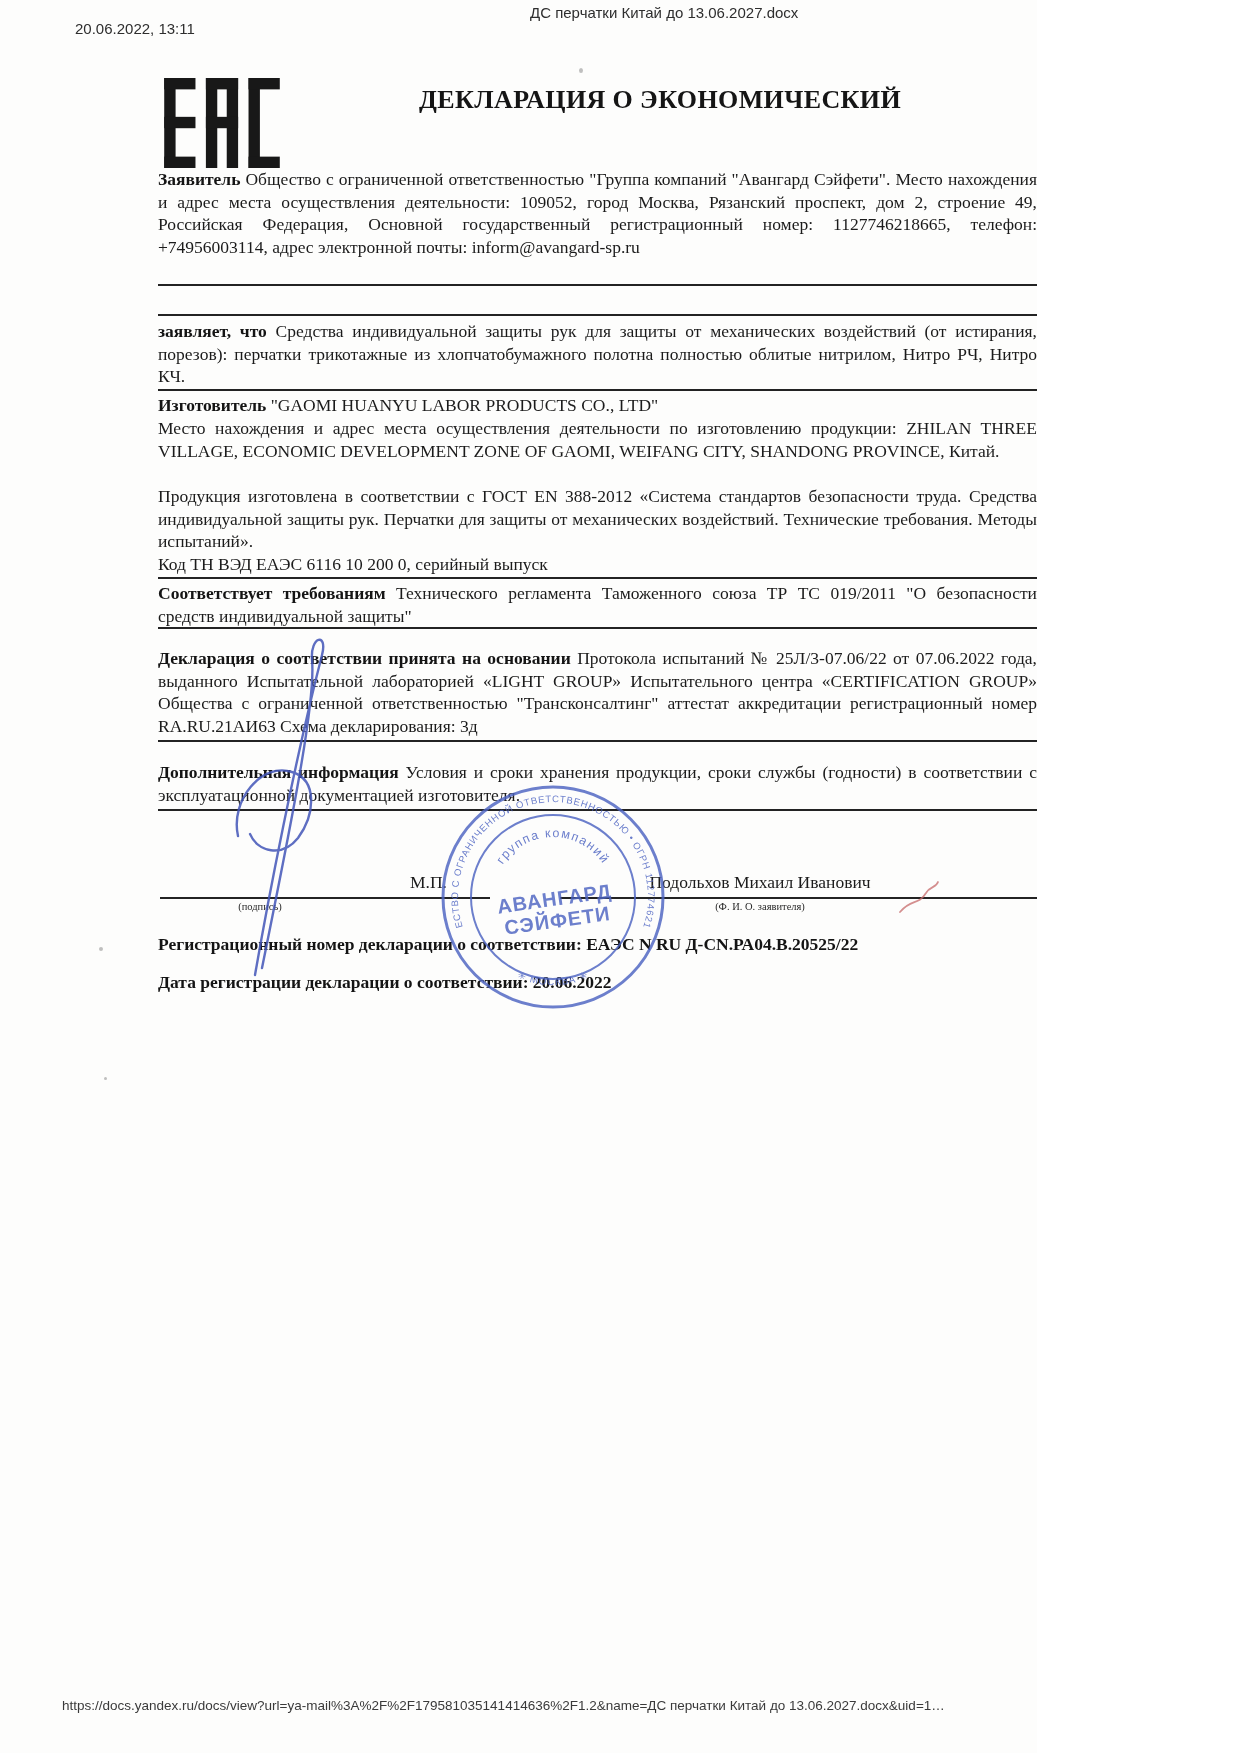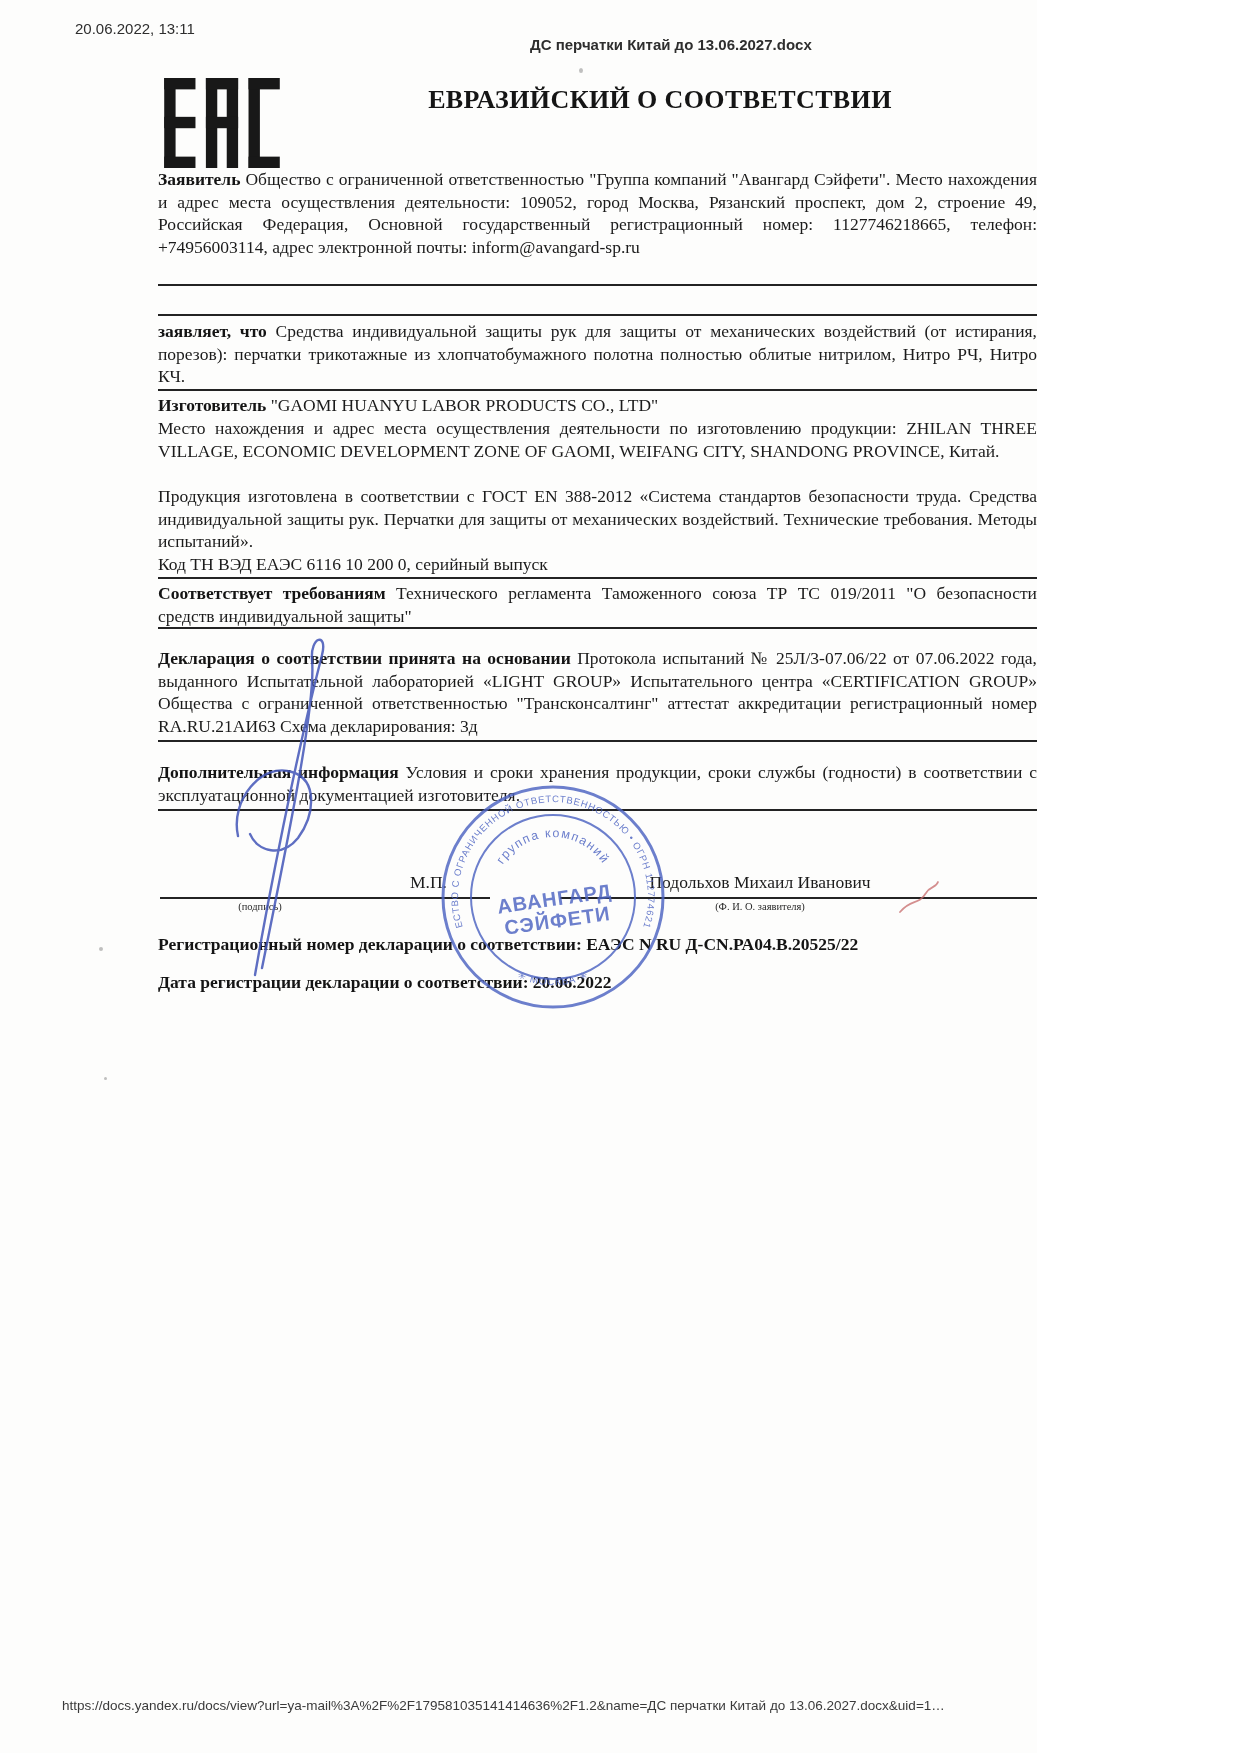--- a/index.html
+++ b/index.html
@@ -71,21 +71,21 @@
     position:absolute;left:1118px;top:855px;width:3px;height:88px;
     background:rgba(206,185,152,.45);border-radius:2px;
   }
 </style>
 </head>
 <body>
 
 <div class="page">
 
   <div class="print-chrome" style="left:75px;top:20px;">20.06.2022, 13:11</div>
-  <div class="print-chrome" style="left:530px;top:36px;font-weight:bold;">ДС перчатки Китай до 13.06.2027.docx</div>
+  <div class="print-chrome" style="left:530px;top:4px;">ДС перчатки Китай до 13.06.2027.docx</div>
 
   <svg class="eac-logo" viewBox="0 0 122 95" aria-hidden="true">
     <title>ЕАС</title>
     <g fill="#181818">
 
       <rect x="0" y="0" width="12" height="95"></rect>
       <rect x="0" y="0" width="33" height="12"></rect>
       <rect x="0" y="41" width="33" height="12"></rect>
       <rect x="0" y="83" width="33" height="12"></rect>
 
@@ -94,21 +94,21 @@
       <rect x="44" y="0" width="34" height="12"></rect>
       <rect x="44" y="41" width="34" height="12"></rect>
 
       <rect x="89" y="0" width="12" height="95"></rect>
       <rect x="89" y="0" width="33" height="12"></rect>
       <rect x="89" y="83" width="33" height="12"></rect>
     </g>
   </svg>
 
   <div class="doc-title">
-    <div>ЕВРАЗИЙСКИЙ О СООТВЕТСТВИИ</div>
+    <div>ДЕКЛАРАЦИЯ О ЭКОНОМИЧЕСКИЙ</div>
   </div>
 
   <div class="para" style="top:168px;"><b>Заявитель</b> <span>Общество с ограниченной ответственностью "Группа компаний "Авангард Сэйфети". Место нахождения и адрес места осуществления деятельности: 109052, город Москва, Рязанский проспект, дом 2, строение 49, Российская Федерация, Основной государственный регистрационный номер: 1127746218665, телефон: +74956003114, адрес электронной почты: inform@avangard-sp.ru</span></div>
 
   <div class="rule" style="top:284px;"></div>
   <div class="rule" style="top:314px;"></div>
 
   <div class="para" style="top:320px;font-family:Liberation Serif, serif;"><b>заявляет, что</b> <span>Средства индивидуальной защиты рук для защиты от механических воздействий (от истирания, порезов): перчатки трикотажные из хлопчатобумажного полотна полностью облитые нитрилом, Нитро РЧ, Нитро КЧ.</span></div>
 
   <div class="rule" style="top:389px;"></div>

